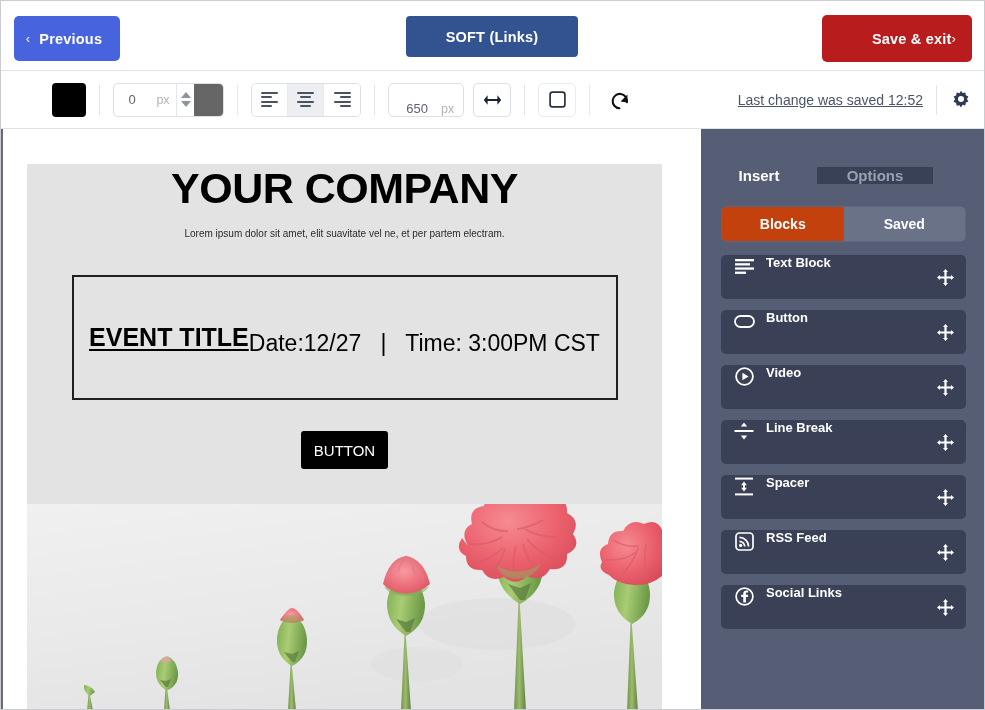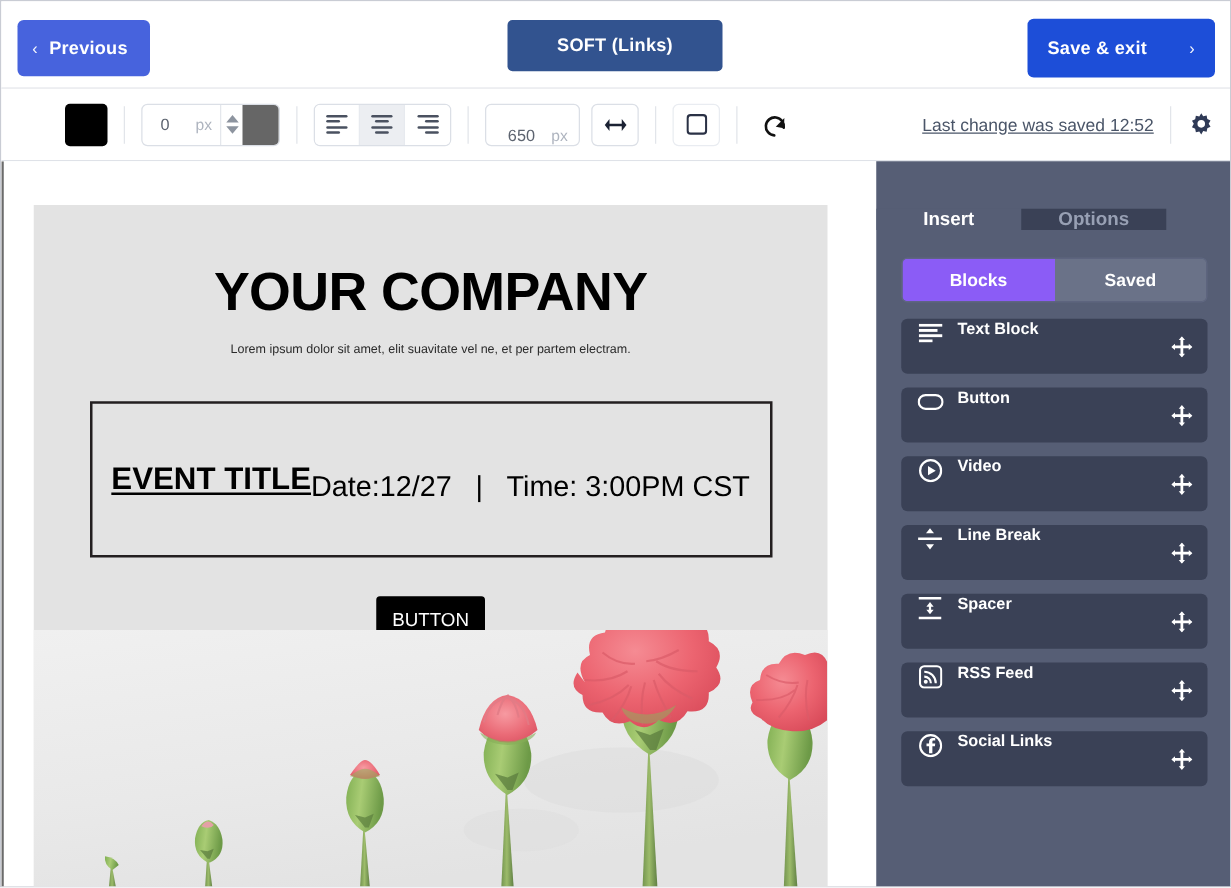--- a/index.html
+++ b/index.html
@@ -47,23 +47,23 @@
   }
   #btn-previous .chev { font-size: 13px; font-weight: normal; opacity: .95; }
   #btn-title {
     left: 405px; top: 15px; width: 172px; height: 41px;
     background: #32538f;
     border-radius: 4px;
     font-size: 14.5px;
   }
   #btn-save-exit {
     left: 821px; top: 14px; width: 150px; height: 47px;
-    background: #1d4ed8;
+    background: #b91c1c;
     padding: 0 16px;
-    justify-content: space-between;
+    justify-content: flex-end;
   }
   #btn-save-exit .chev { font-size: 13px; font-weight: normal; opacity: .95; }
 
   
   #toolbar {
     position: absolute; left: 0; top: 70px;
     width: 985px; height: 58px;
     background: #ffffff;
     border-bottom: 1px solid #dfe2e8;
     display: flex; align-items: center;
@@ -167,21 +167,20 @@
     position: absolute; left: 0; top: 0; width: 2px; height: 582px;
     background: #6b6b6b;
   }
   #email {
     position: absolute; left: 26px; top: 35px;
     width: 635px; height: 547px;
     background: #e3e3e3;
     overflow: hidden;
   }
   #company-title {
-    margin-top: 46px;
     text-align: center;
     font-size: 43px;
     font-weight: bold;
     color: #000000;
     letter-spacing: -0.5px;
     font-family: "Liberation Sans", sans-serif;
   }
   #company-sub {
     margin-top: 15px;
     text-align: center;
@@ -249,21 +248,21 @@
   #segmented {
     display: flex; height: 36px; width: 245px;
     border-radius: 5px; overflow: hidden;
     border: 1px solid #5f6780;
   }
   .seg {
     flex: 1; display: flex; align-items: center; justify-content: center;
     font-size: 14px; font-weight: bold; color: #ffffff; cursor: pointer;
     font-family: "Liberation Sans", sans-serif;
   }
-  .seg.active { background: #8b5cf6; }
+  .seg.active { background: #c2410c; }
   .seg.idle { background: #6a7288; }
 
   #block-list { padding: 13px 20px 0; display: flex; flex-direction: column; gap: 11px; }
   .block-item {
     position: relative;
     height: 44px; width: 245px;
     background: #3a4156;
     border-radius: 5px;
     display: flex; align-items: flex-start;
     padding: 0 12px;

